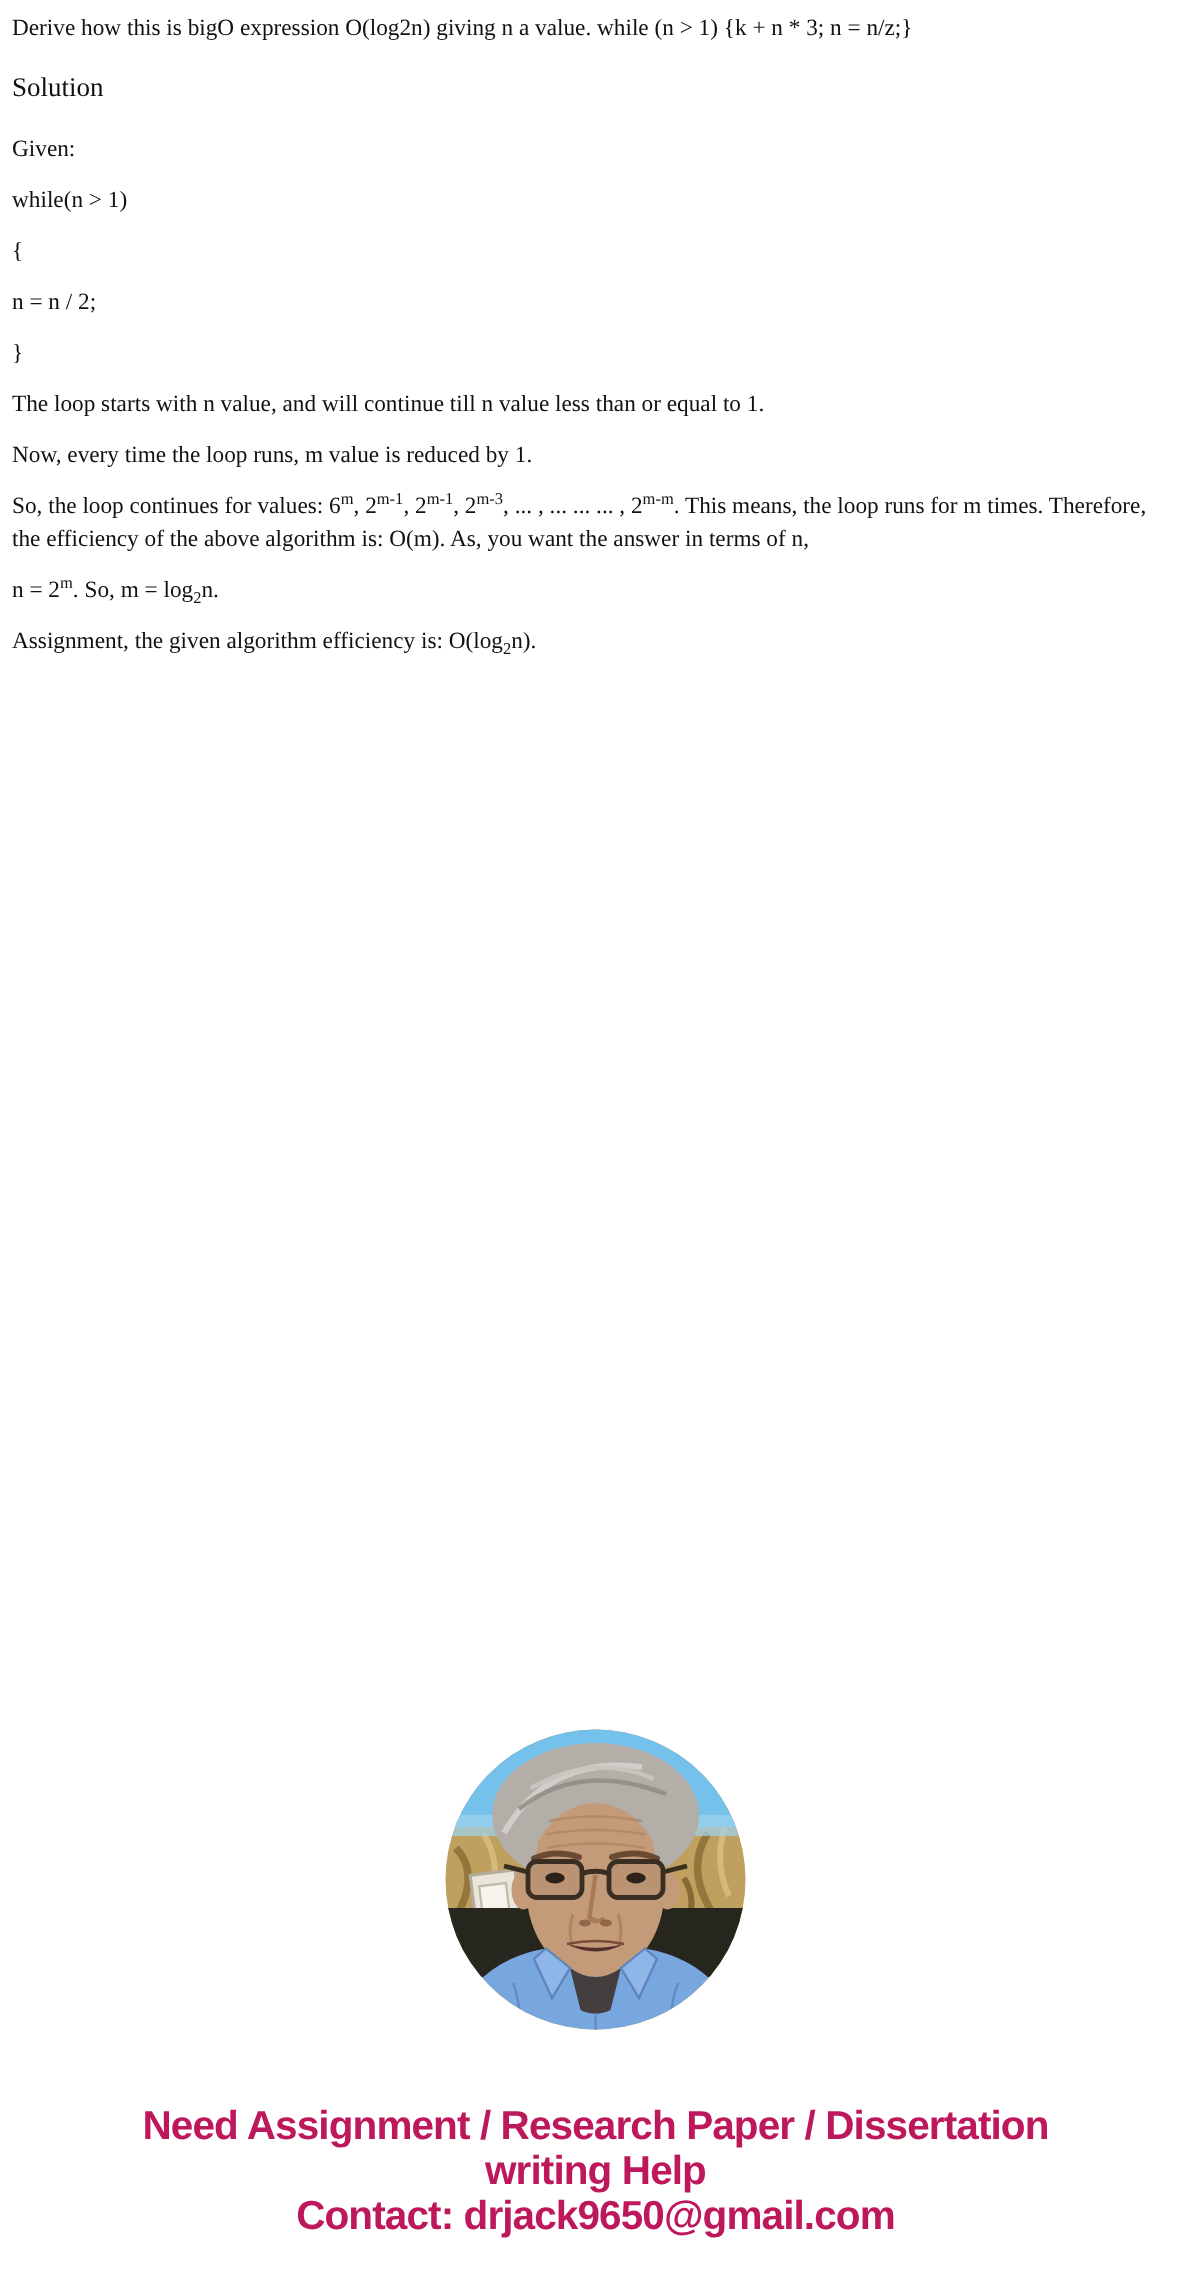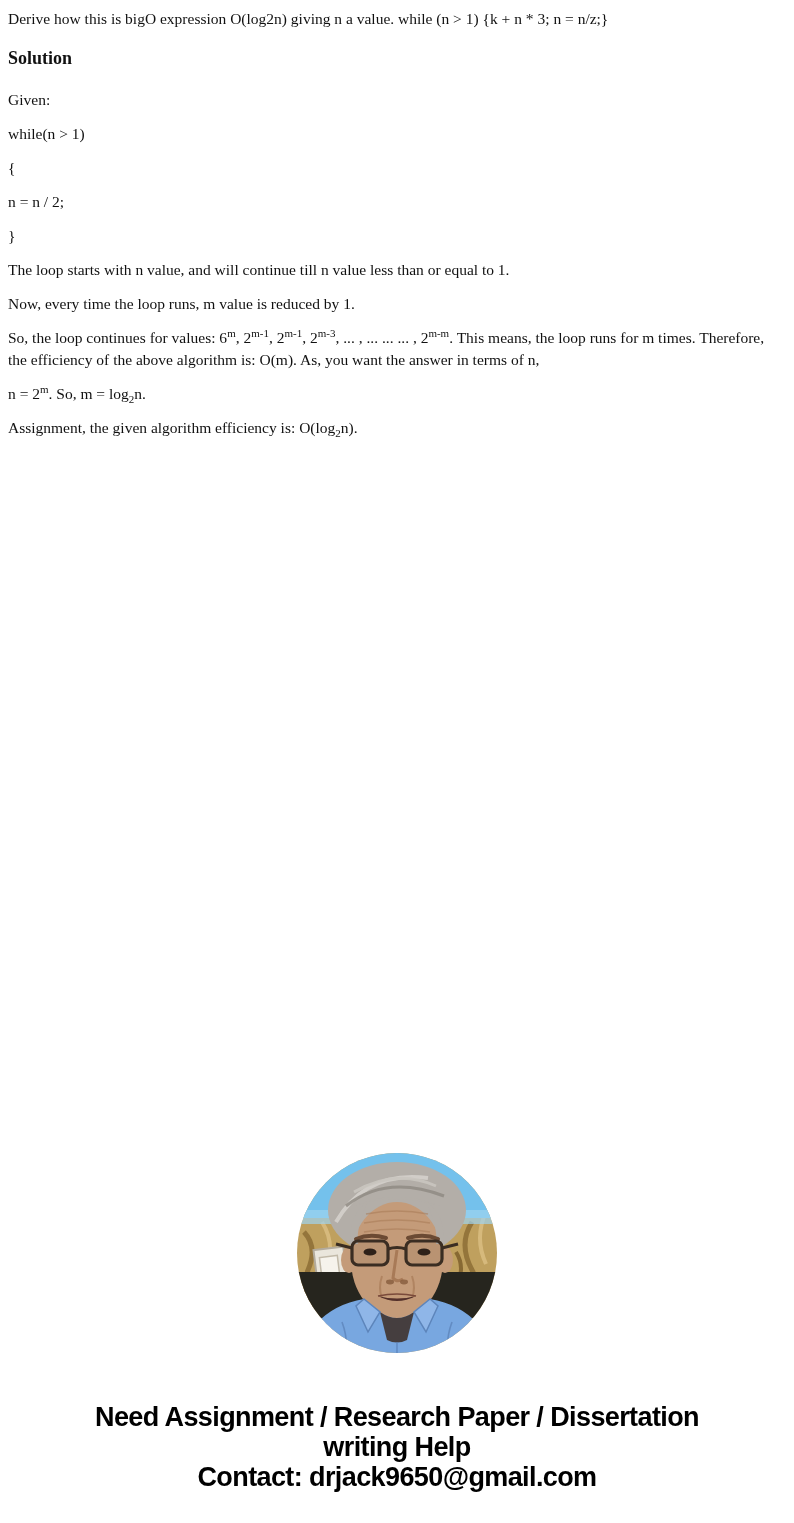--- a/index.html
+++ b/index.html
@@ -19,21 +19,21 @@
     left: 8px;
     right: 8px;
   }
   .question {
     font-size: 15.5px;
     line-height: 21px;
     margin: 0 0 18px 0;
   }
   .solution-heading {
     font-size: 18px;
-    font-weight: bold;
+    font-weight: normal;
     line-height: 22px;
     margin: 0 0 20px 0;
   }
   .para {
     font-size: 15.5px;
     line-height: 22px;
     margin: 0 0 12px 0;
   }
   .para sup, .para sub {
     font-size: 11px;
@@ -50,21 +50,21 @@
     position: absolute;
     top: 1402px;
     left: 0;
     width: 794px;
     text-align: center;
     font-family: "Liberation Sans", sans-serif;
     font-weight: bold;
     font-size: 27px;
     line-height: 30px;
     letter-spacing: -0.6px;
-    color: #000000;
+    color: #be185d;
   }
 </style>
 </head>
 <body>
 
 <div class="page">
 
   <div class="doc">
     <p class="question">Derive how this is bigO expression O(log2n) giving n a value. while (n &gt; 1) {k + n * 3; n = n/z;}</p>
     <h2 class="solution-heading">Solution</h2>

